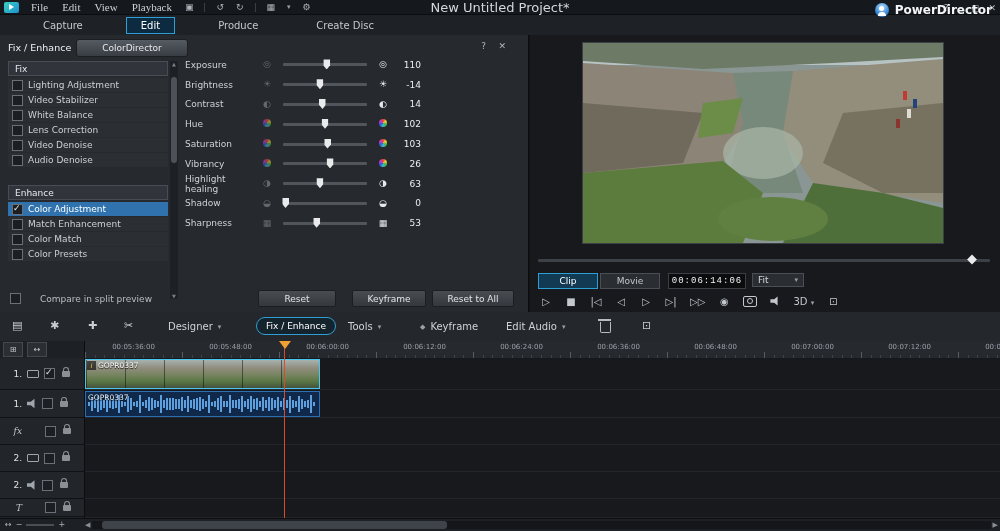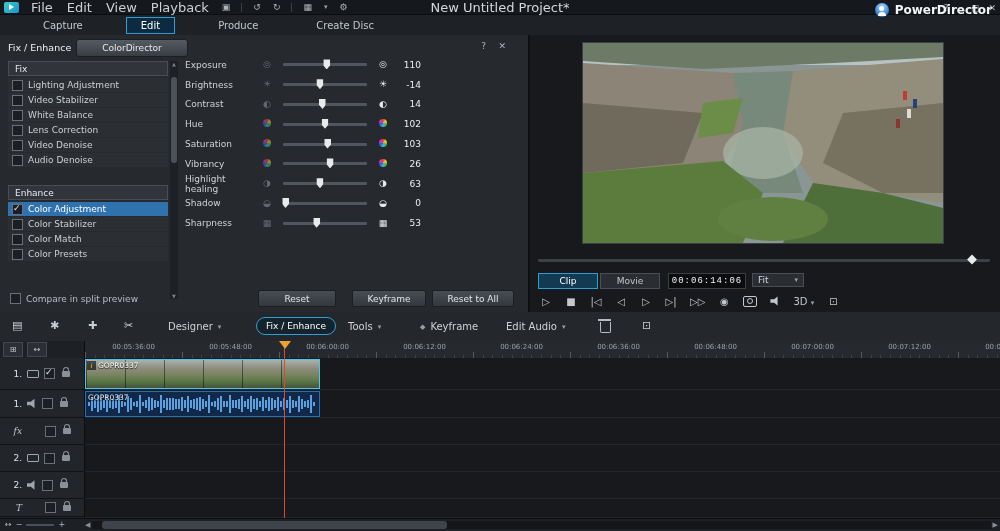--- a/index.html
+++ b/index.html
@@ -4,21 +4,21 @@
 <style>
   html,body{margin:0;padding:0;background:#000;}
   #app{position:relative;width:1000px;height:531px;background:#101214;overflow:hidden;
        font-family:"DejaVu Sans","Liberation Sans",sans-serif;color:#c8ccd1;font-size:9px;
        -webkit-font-smoothing:antialiased;}
 
   
   #menubar{position:absolute;left:0;top:0;width:1000px;height:15px;background:#15181c;border-bottom:1px solid #0b0d0f;display:flex;align-items:center;gap:10px;padding-left:4px;box-sizing:border-box;}
   .app-logo{width:15px;height:11px;border-radius:2px;background:linear-gradient(135deg,#38d2c4,#1f8fd0);position:relative;flex:0 0 15px;}
   .app-logo::after{content:'';position:absolute;left:5px;top:2.5px;border-left:5px solid #fff;border-top:3px solid transparent;border-bottom:3px solid transparent;}
-  .menu-item{color:#cdd1d6;font-size:13px;padding:0 2px;cursor:default;}
+  .menu-item{color:#cdd1d6;font-size:11px;padding:0 2px;cursor:default;font-family:Liberation Serif, serif;}
   .mb-ico{color:#aeb4ba;font-size:9px;padding:0 1px;}
   .mb-sep{width:1px;height:9px;background:#3a3f45;}
   #mb-title{position:absolute;left:0;right:0;text-align:center;color:#d4d8dc;font-size:13px;pointer-events:none;}
   #mb-win{position:absolute;right:4px;top:0;height:15px;display:flex;align-items:center;gap:9px;color:#b6bcc2;font-size:9px;}
 
   
   #tabbar{position:absolute;left:0;top:15px;width:1000px;height:20px;background:#1e2227;border-bottom:1px solid #0b0d0f;display:flex;align-items:center;}
   .mtab{padding:2px 14px;margin-left:28px;color:#c3c8cd;font-size:10px;border:1px solid transparent;}
   .mtab.on{background:#0d2b40;border:1px solid #2e9fd4;color:#fff;}
   #brand{position:absolute;right:8px;top:0;height:20px;display:flex;align-items:center;gap:6px;}
@@ -53,21 +53,21 @@
   .g-exposure::before{content:'◎';} .g-brightness::before{content:'☀';}
   .g-contrast::before{content:'◐';} .g-highlight::before{content:'◑';}
   .g-shadow::before{content:'◒';} .g-sharp::before{content:'▦';}
   .ico.g-color{flex:0 0 16px;}
   .ico.g-color::before{content:'';display:inline-block;width:8px;height:8px;border-radius:50%;background:conic-gradient(#e43b3b,#e8d23a,#44b344,#3bbcd6,#3b52d6,#c43bd6,#e43b3b);}
   .ico.dim{opacity:.6;}
   .strack{flex:0 0 84px;height:3px;background:#51565c;margin:0 8px;position:relative;border-radius:1px;}
   .sthumb{position:absolute;top:-4px;width:7px;height:10px;background:#e8eaec;transform:translateX(-50%);clip-path:polygon(0 0,100% 0,100% 58%,50% 100%,0 58%);}
   .sval{flex:0 0 30px;text-align:right;color:#eceef0;}
 
-  #compare-row{position:absolute;left:10px;top:258px;display:flex;align-items:center;gap:5px;color:#b9bec4;}
+  #compare-row{position:absolute;left:10px;top:258px;display:flex;align-items:center;gap:19px;color:#b9bec4;}
   .pbtn{position:absolute;top:255px;height:15px;background:linear-gradient(#484d53,#34383d);border:1px solid #1c1f22;border-radius:2px;color:#e3e6e9;font-size:9px;display:flex;align-items:center;justify-content:center;}
   #btn-reset{left:258px;width:76px;} #btn-keyframe{left:352px;width:72px;} #btn-apply{left:432px;width:80px;}
 
   
   #right-panel{position:absolute;left:530px;top:35px;width:470px;height:277px;background:#17191d;}
   #video{position:absolute;left:52px;top:7px;width:360px;height:200px;border:1px solid #3c4046;box-sizing:content-box;}
   #seekbar{position:absolute;left:8px;top:224px;width:452px;height:3px;background:#3c4147;border-radius:1px;}
   #seek-thumb{position:absolute;left:96%;top:-3px;width:7px;height:7px;background:#e8eaec;transform:translateX(-50%) rotate(45deg);}
   .ptab{position:absolute;top:238px;height:14px;width:58px;display:flex;align-items:center;justify-content:center;font-size:9px;}
   #tab-clip{left:8px;background:#123a52;border:1px solid #2e9fd4;color:#fff;}
@@ -220,21 +220,21 @@
       <div class="group-header">Enhance</div>
 
 
         <div class="litem sel">
           <span class="cb on"></span>
           <span>Color Adjustment</span>
         </div>
 
         <div class="litem">
           <span class="cb"></span>
-          <span>Color Stabilizer</span>
+          <span>Match Enhancement</span>
         </div>
 
         <div class="litem">
           <span class="cb"></span>
           <span>Color Match</span>
         </div>
 
         <div class="litem">
           <span class="cb"></span>
           <span>Color Presets</span>

